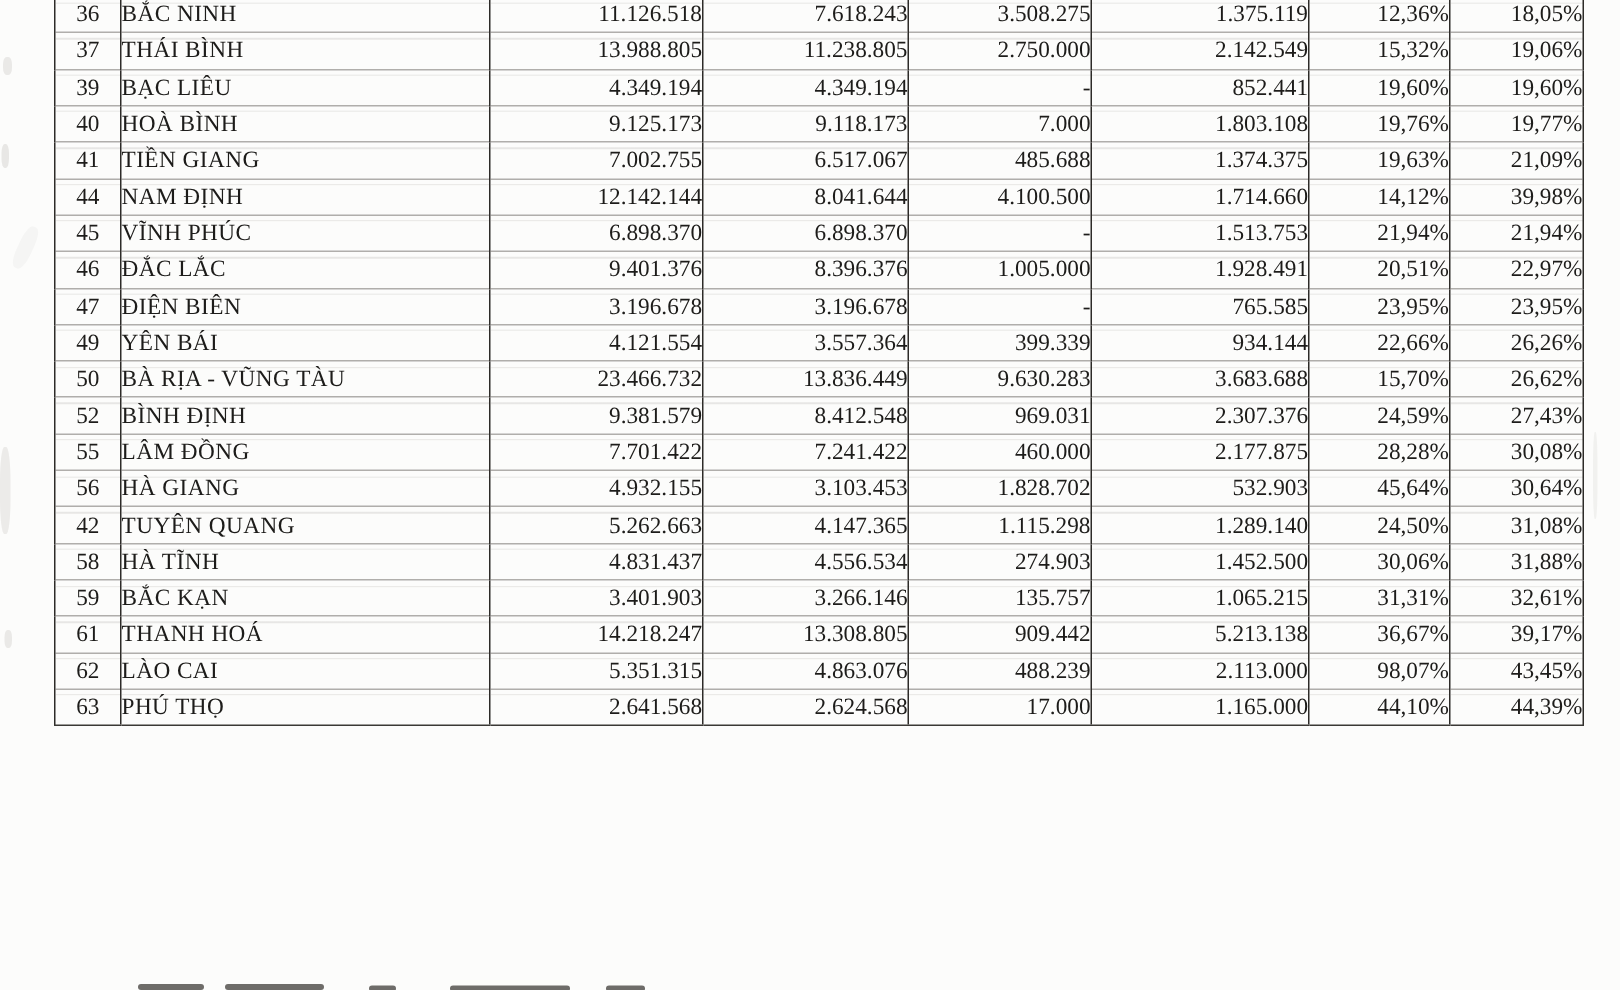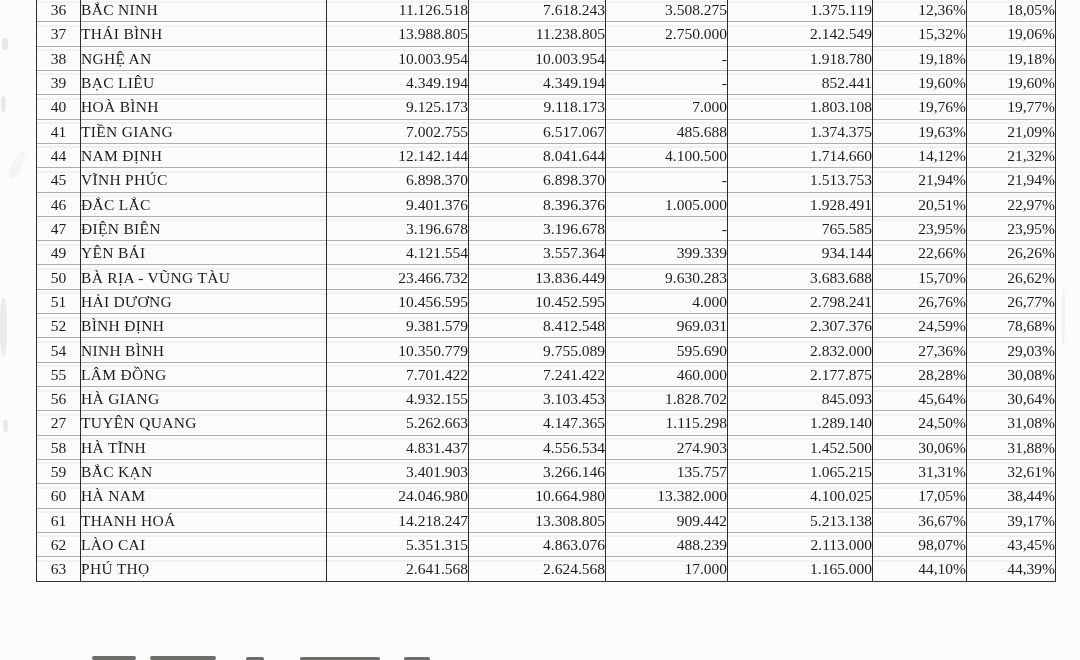--- a/index.html
+++ b/index.html
@@ -80,30 +80,20 @@
         <td class="col-no">37</td>
         <td class="col-province">THÁI BÌNH</td>
         <td class="col-v1">13.988.805</td>
         <td class="col-v2">11.238.805</td>
         <td class="col-v3">2.750.000</td>
         <td class="col-v4">2.142.549</td>
         <td class="col-p1">15,32%</td>
         <td class="col-p2">19,06%</td>
       </tr>
       <tr>
-        <td class="col-no">38</td>
-        <td class="col-province">NGHỆ AN</td>
-        <td class="col-v1">10.003.954</td>
-        <td class="col-v2">10.003.954</td>
-        <td class="col-v3">-</td>
-        <td class="col-v4">1.918.780</td>
-        <td class="col-p1">19,18%</td>
-        <td class="col-p2">19,18%</td>
-      </tr>
-      <tr>
         <td class="col-no">39</td>
         <td class="col-province">BẠC LIÊU</td>
         <td class="col-v1">4.349.194</td>
         <td class="col-v2">4.349.194</td>
         <td class="col-v3">-</td>
         <td class="col-v4">852.441</td>
         <td class="col-p1">19,60%</td>
         <td class="col-p2">19,60%</td>
       </tr>
       <tr>
@@ -127,21 +117,21 @@
         <td class="col-p2">21,09%</td>
       </tr>
       <tr>
         <td class="col-no">44</td>
         <td class="col-province">NAM ĐỊNH</td>
         <td class="col-v1">12.142.144</td>
         <td class="col-v2">8.041.644</td>
         <td class="col-v3">4.100.500</td>
         <td class="col-v4">1.714.660</td>
         <td class="col-p1">14,12%</td>
-        <td class="col-p2">21,32%</td>
+        <td class="col-p2">39,98%</td>
       </tr>
       <tr>
         <td class="col-no">45</td>
         <td class="col-province">VĨNH PHÚC</td>
         <td class="col-v1">6.898.370</td>
         <td class="col-v2">6.898.370</td>
         <td class="col-v3">-</td>
         <td class="col-v4">1.513.753</td>
         <td class="col-p1">21,94%</td>
         <td class="col-p2">21,94%</td>
@@ -180,71 +170,51 @@
         <td class="col-no">50</td>
         <td class="col-province">BÀ RỊA - VŨNG TÀU</td>
         <td class="col-v1">23.466.732</td>
         <td class="col-v2">13.836.449</td>
         <td class="col-v3">9.630.283</td>
         <td class="col-v4">3.683.688</td>
         <td class="col-p1">15,70%</td>
         <td class="col-p2">26,62%</td>
       </tr>
       <tr>
-        <td class="col-no">51</td>
-        <td class="col-province">HẢI DƯƠNG</td>
-        <td class="col-v1">10.456.595</td>
-        <td class="col-v2">10.452.595</td>
-        <td class="col-v3">4.000</td>
-        <td class="col-v4">2.798.241</td>
-        <td class="col-p1">26,76%</td>
-        <td class="col-p2">26,77%</td>
-      </tr>
-      <tr>
         <td class="col-no">52</td>
         <td class="col-province">BÌNH ĐỊNH</td>
         <td class="col-v1">9.381.579</td>
         <td class="col-v2">8.412.548</td>
         <td class="col-v3">969.031</td>
         <td class="col-v4">2.307.376</td>
         <td class="col-p1">24,59%</td>
-        <td class="col-p2">78,68%</td>
-      </tr>
-      <tr>
-        <td class="col-no">54</td>
-        <td class="col-province">NINH BÌNH</td>
-        <td class="col-v1">10.350.779</td>
-        <td class="col-v2">9.755.089</td>
-        <td class="col-v3">595.690</td>
-        <td class="col-v4">2.832.000</td>
-        <td class="col-p1">27,36%</td>
-        <td class="col-p2">29,03%</td>
+        <td class="col-p2">27,43%</td>
       </tr>
       <tr>
         <td class="col-no">55</td>
         <td class="col-province">LÂM ĐỒNG</td>
         <td class="col-v1">7.701.422</td>
         <td class="col-v2">7.241.422</td>
         <td class="col-v3">460.000</td>
         <td class="col-v4">2.177.875</td>
         <td class="col-p1">28,28%</td>
         <td class="col-p2">30,08%</td>
       </tr>
       <tr>
         <td class="col-no">56</td>
         <td class="col-province">HÀ GIANG</td>
         <td class="col-v1">4.932.155</td>
         <td class="col-v2">3.103.453</td>
         <td class="col-v3">1.828.702</td>
-        <td class="col-v4">845.093</td>
+        <td class="col-v4">532.903</td>
         <td class="col-p1">45,64%</td>
         <td class="col-p2">30,64%</td>
       </tr>
       <tr>
-        <td class="col-no">27</td>
+        <td class="col-no">42</td>
         <td class="col-province">TUYÊN QUANG</td>
         <td class="col-v1">5.262.663</td>
         <td class="col-v2">4.147.365</td>
         <td class="col-v3">1.115.298</td>
         <td class="col-v4">1.289.140</td>
         <td class="col-p1">24,50%</td>
         <td class="col-p2">31,08%</td>
       </tr>
       <tr>
         <td class="col-no">58</td>
@@ -260,30 +230,20 @@
         <td class="col-no">59</td>
         <td class="col-province">BẮC KẠN</td>
         <td class="col-v1">3.401.903</td>
         <td class="col-v2">3.266.146</td>
         <td class="col-v3">135.757</td>
         <td class="col-v4">1.065.215</td>
         <td class="col-p1">31,31%</td>
         <td class="col-p2">32,61%</td>
       </tr>
       <tr>
-        <td class="col-no">60</td>
-        <td class="col-province">HÀ NAM</td>
-        <td class="col-v1">24.046.980</td>
-        <td class="col-v2">10.664.980</td>
-        <td class="col-v3">13.382.000</td>
-        <td class="col-v4">4.100.025</td>
-        <td class="col-p1">17,05%</td>
-        <td class="col-p2">38,44%</td>
-      </tr>
-      <tr>
         <td class="col-no">61</td>
         <td class="col-province">THANH HOÁ</td>
         <td class="col-v1">14.218.247</td>
         <td class="col-v2">13.308.805</td>
         <td class="col-v3">909.442</td>
         <td class="col-v4">5.213.138</td>
         <td class="col-p1">36,67%</td>
         <td class="col-p2">39,17%</td>
       </tr>
       <tr>

